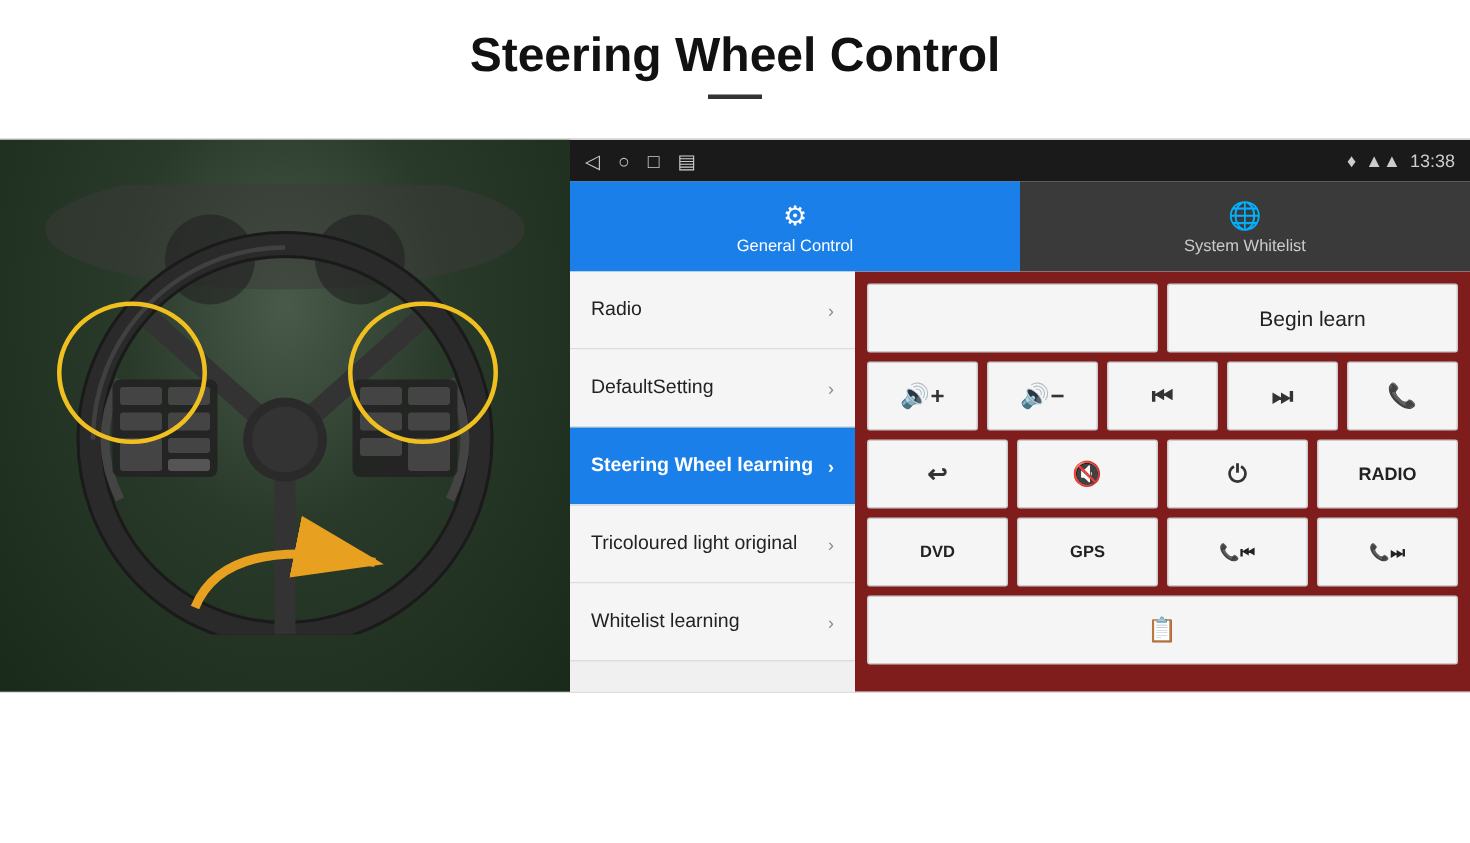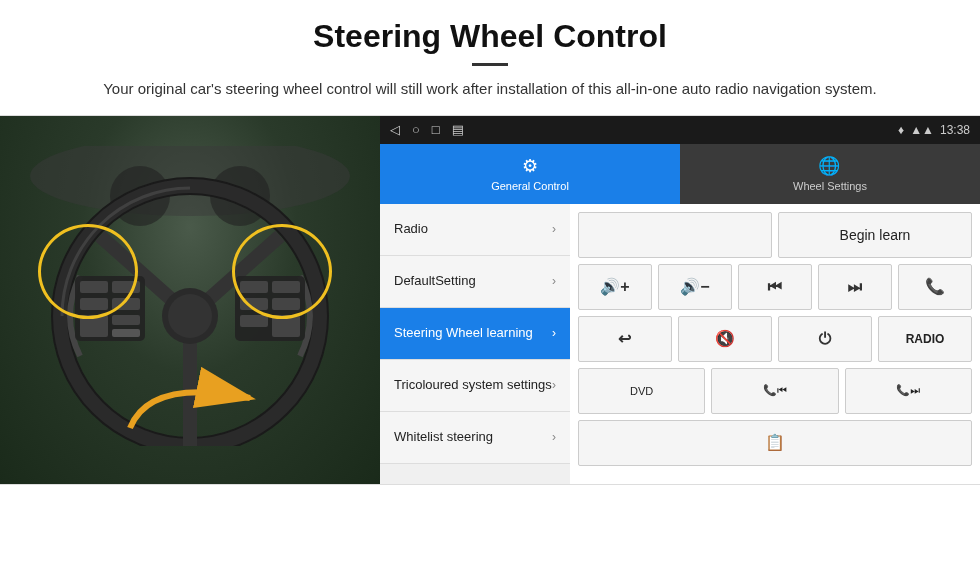--- a/index.html
+++ b/index.html
@@ -196,37 +196,38 @@
       height: 52px;
       font-size: 13px;
       color: #222;
       border-bottom: 1px solid #ddd;
       background: #f5f5f5;
       cursor: pointer;
     }
     .menu-item.active {
       background: #1a7fe8;
       color: #fff;
+      font-weight: bold;
     }
     .menu-item-text {
       font-size: 13px;
       line-height: 1.3;
     }
     .menu-chevron {
       font-size: 12px;
       color: #888;
     }
     .menu-item.active .menu-chevron {
       color: #fff;
     }
 
     
     .right-panel {
       flex: 1;
-      background: #ffffff;
+      background: #7f1d1d;
       display: flex;
       flex-direction: column;
       padding: 8px;
       gap: 6px;
     }
 
     
     .begin-learn-row {
       display: flex;
       align-items: center;
@@ -286,34 +287,33 @@
     .media-btn {
       flex: 1;
       height: 46px;
       background: #f5f5f5;
       border: 1px solid #ccc;
       border-radius: 2px;
       display: flex;
       align-items: center;
       justify-content: center;
       font-size: 11px;
-      font-weight: 400;
+      font-weight: 700;
       cursor: pointer;
       color: #222;
     }
   </style>
 </head>
 <body>
 
 <div class="page-wrapper">
 
   <div class="header-section">
     <h1 class="main-title">Steering Wheel Control</h1>
     <div class="title-divider"></div>
-    <p class="subtitle-text">Your original car's steering wheel control will still work after installation of this all-in-one auto radio navigation system.</p>
   </div>
 
   <div class="device-section">
 
     <div class="steering-wheel-side">
       <div class="sw-bg">
 
         <svg class="steering-wheel-svg" viewBox="0 0 340 300" xmlns="http://www.w3.org/2000/svg">
 
           <ellipse cx="170" cy="30" rx="160" ry="40" fill="#3a3a3a" opacity="0.5"></ellipse>
@@ -385,45 +385,45 @@
         </div>
       </div>
 
       <div class="tab-bar">
         <div class="tab-active">
           <span class="tab-icon">⚙</span>
           <span>General Control</span>
         </div>
         <div class="tab-inactive">
           <span class="tab-icon">🌐</span>
-          <span>Wheel Settings</span>
+          <span>System Whitelist</span>
         </div>
       </div>
 
       <div class="main-content">
 
         <div class="left-menu">
           <div class="menu-item">
             <span class="menu-item-text">Radio</span>
             <span class="menu-chevron">›</span>
           </div>
           <div class="menu-item">
             <span class="menu-item-text">DefaultSetting</span>
             <span class="menu-chevron">›</span>
           </div>
           <div class="menu-item active">
             <span class="menu-item-text">Steering Wheel learning</span>
             <span class="menu-chevron">›</span>
           </div>
           <div class="menu-item">
-            <span class="menu-item-text">Tricoloured system settings</span>
+            <span class="menu-item-text">Tricoloured light original</span>
             <span class="menu-chevron">›</span>
           </div>
           <div class="menu-item">
-            <span class="menu-item-text">Whitelist steering</span>
+            <span class="menu-item-text">Whitelist learning</span>
             <span class="menu-chevron">›</span>
           </div>
         </div>
 
         <div class="right-panel">
 
           <div class="begin-learn-row">
             <div class="empty-box"></div>
             <div class="begin-learn-btn">Begin learn</div>
           </div>
@@ -459,20 +459,23 @@
             <div class="ctrl-btn text-btn">
               <span>RADIO</span>
             </div>
           </div>
 
           <div class="media-row">
             <div class="media-btn">
               <span>DVD</span>
             </div>
             <div class="media-btn">
+              <span>GPS</span>
+            </div>
+            <div class="media-btn">
               <span>📞⏮</span>
             </div>
             <div class="media-btn">
               <span>📞⏭</span>
             </div>
           </div>
 
           <div class="controls-row">
             <div class="ctrl-btn">
               <span>📋</span>

